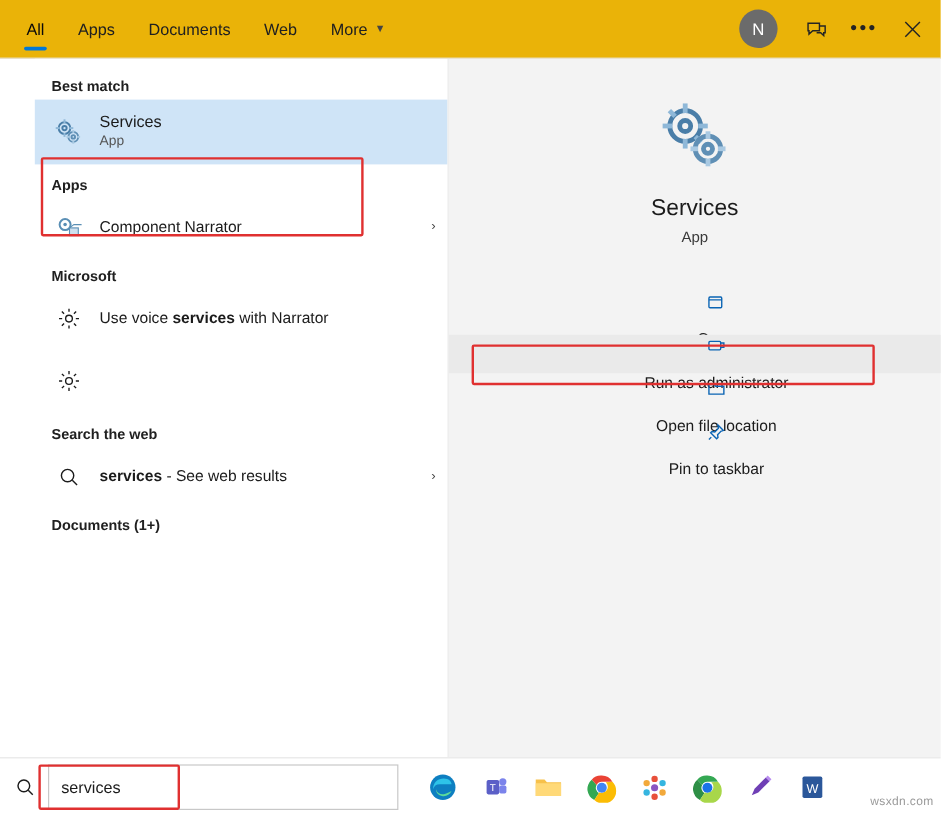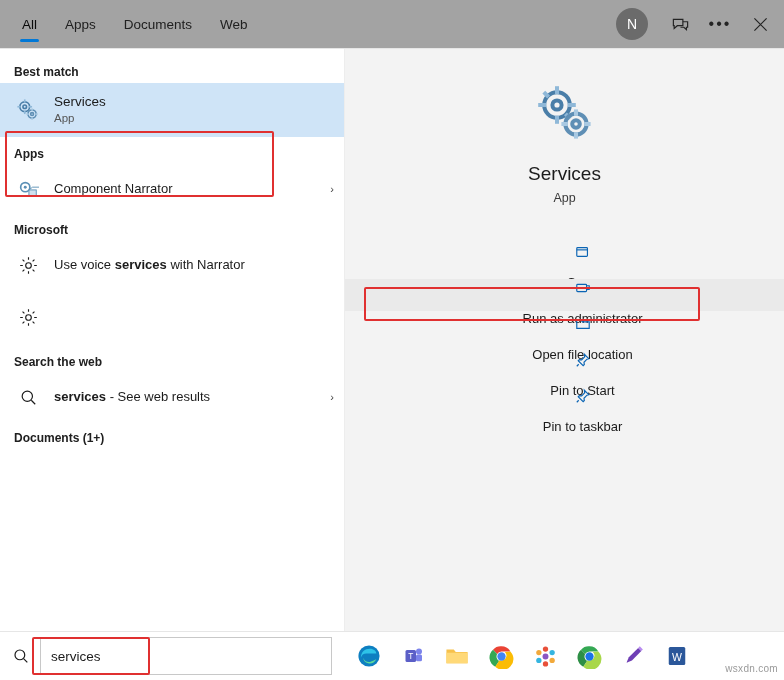--- a/index.html
+++ b/index.html
@@ -9,21 +9,21 @@
     font-family:"Liberation Sans", sans-serif;
     font-size:13px;
     color:#1b1b1b;
     overflow:hidden;
     position:relative;
   }
   .root{position:absolute;inset:0;display:flex;flex-direction:column;}
 
   
   .topbar{
-    height:48px;flex:0 0 48px;background:#a3a3a3;
+    height:48px;flex:0 0 48px;background:#eab308;
     display:flex;align-items:flex-end;
     border-bottom:1px solid #e6e6e6;
     position:relative;
   }
   .nav-tabs{display:flex;align-items:stretch;height:48px;padding-left:8px;}
   .nav-tab{
     display:flex;align-items:center;padding:0 14px;height:48px;
     font-size:13.5px;color:#202020;position:relative;cursor:default;
   }
   .nav-tab.active{color:#0a0a0a;font-weight:400;}
@@ -42,20 +42,21 @@
     color:#242424;
   }
   .ticon svg{display:block;}
   .dots{letter-spacing:2px;font-size:16px;color:#242424;}
 
   
   .content{flex:1;display:flex;min-height:0;}
   .left{
     width:344px;flex:0 0 344px;background:#ffffff;position:relative;
     padding-top:6px;
+    margin-left:29px;
   }
   .right{
     flex:1;background:#f3f3f3;border-left:1px solid #ededed;position:relative;
   }
 
   
   .section-head{
     font-size:12px;color:#202020;font-weight:700;
     padding:10px 0 4px 14px;
   }
@@ -139,20 +140,24 @@
       </div>
       <div class="nav-tab">
         <span>Apps</span>
       </div>
       <div class="nav-tab">
         <span>Documents</span>
       </div>
       <div class="nav-tab">
         <span>Web</span>
       </div>
+      <div class="nav-tab">
+        <span>More</span>
+        <span class="chev">▼</span>
+      </div>
     </div>
 
     <div class="topbar-right">
       <div class="avatar">
         <span>N</span>
       </div>
       <div class="ticon">
         <svg width="19" height="19" viewBox="0 0 24 24" fill="none" stroke="#242424" stroke-width="1.5">
           <path d="M3 5.5h12v8H8l-4 3.5v-3.5H3z"></path>
           <path d="M15 8.5h6v7h-1.5v3l-3.2-3H12"></path>
@@ -320,29 +325,20 @@
 
         <div class="action">
           <span class="aico">
             <svg width="16" height="16" viewBox="0 0 18 18" fill="none" stroke="#0a64b4" stroke-width="1.3">
               <path d="M2 5h5l1.4 1.6H16V14H2z"></path>
             </svg>
           </span>
           <span>Open file location</span>
         </div>
 
-        <div class="action">
-          <span class="aico">
-            <svg width="16" height="16" viewBox="0 0 18 18" fill="none" stroke="#0a64b4" stroke-width="1.3">
-              <path d="M10.5 2.5l5 5-2 .6-3.4 3.4.4 2.6-1.3 1.3-5.6-5.6L4.9 8.5l2.6.4L10.9 5.5z"></path>
-              <path d="M4.2 13.8L2 16"></path>
-            </svg>
-          </span>
-          <span>Pin to Start</span>
-        </div>
 
         <div class="action">
           <span class="aico">
             <svg width="16" height="16" viewBox="0 0 18 18" fill="none" stroke="#0a64b4" stroke-width="1.3">
               <path d="M10.5 2.5l5 5-2 .6-3.4 3.4.4 2.6-1.3 1.3-5.6-5.6L4.9 8.5l2.6.4L10.9 5.5z"></path>
               <path d="M4.2 13.8L2 16"></path>
             </svg>
           </span>
           <span>Pin to taskbar</span>
         </div>

